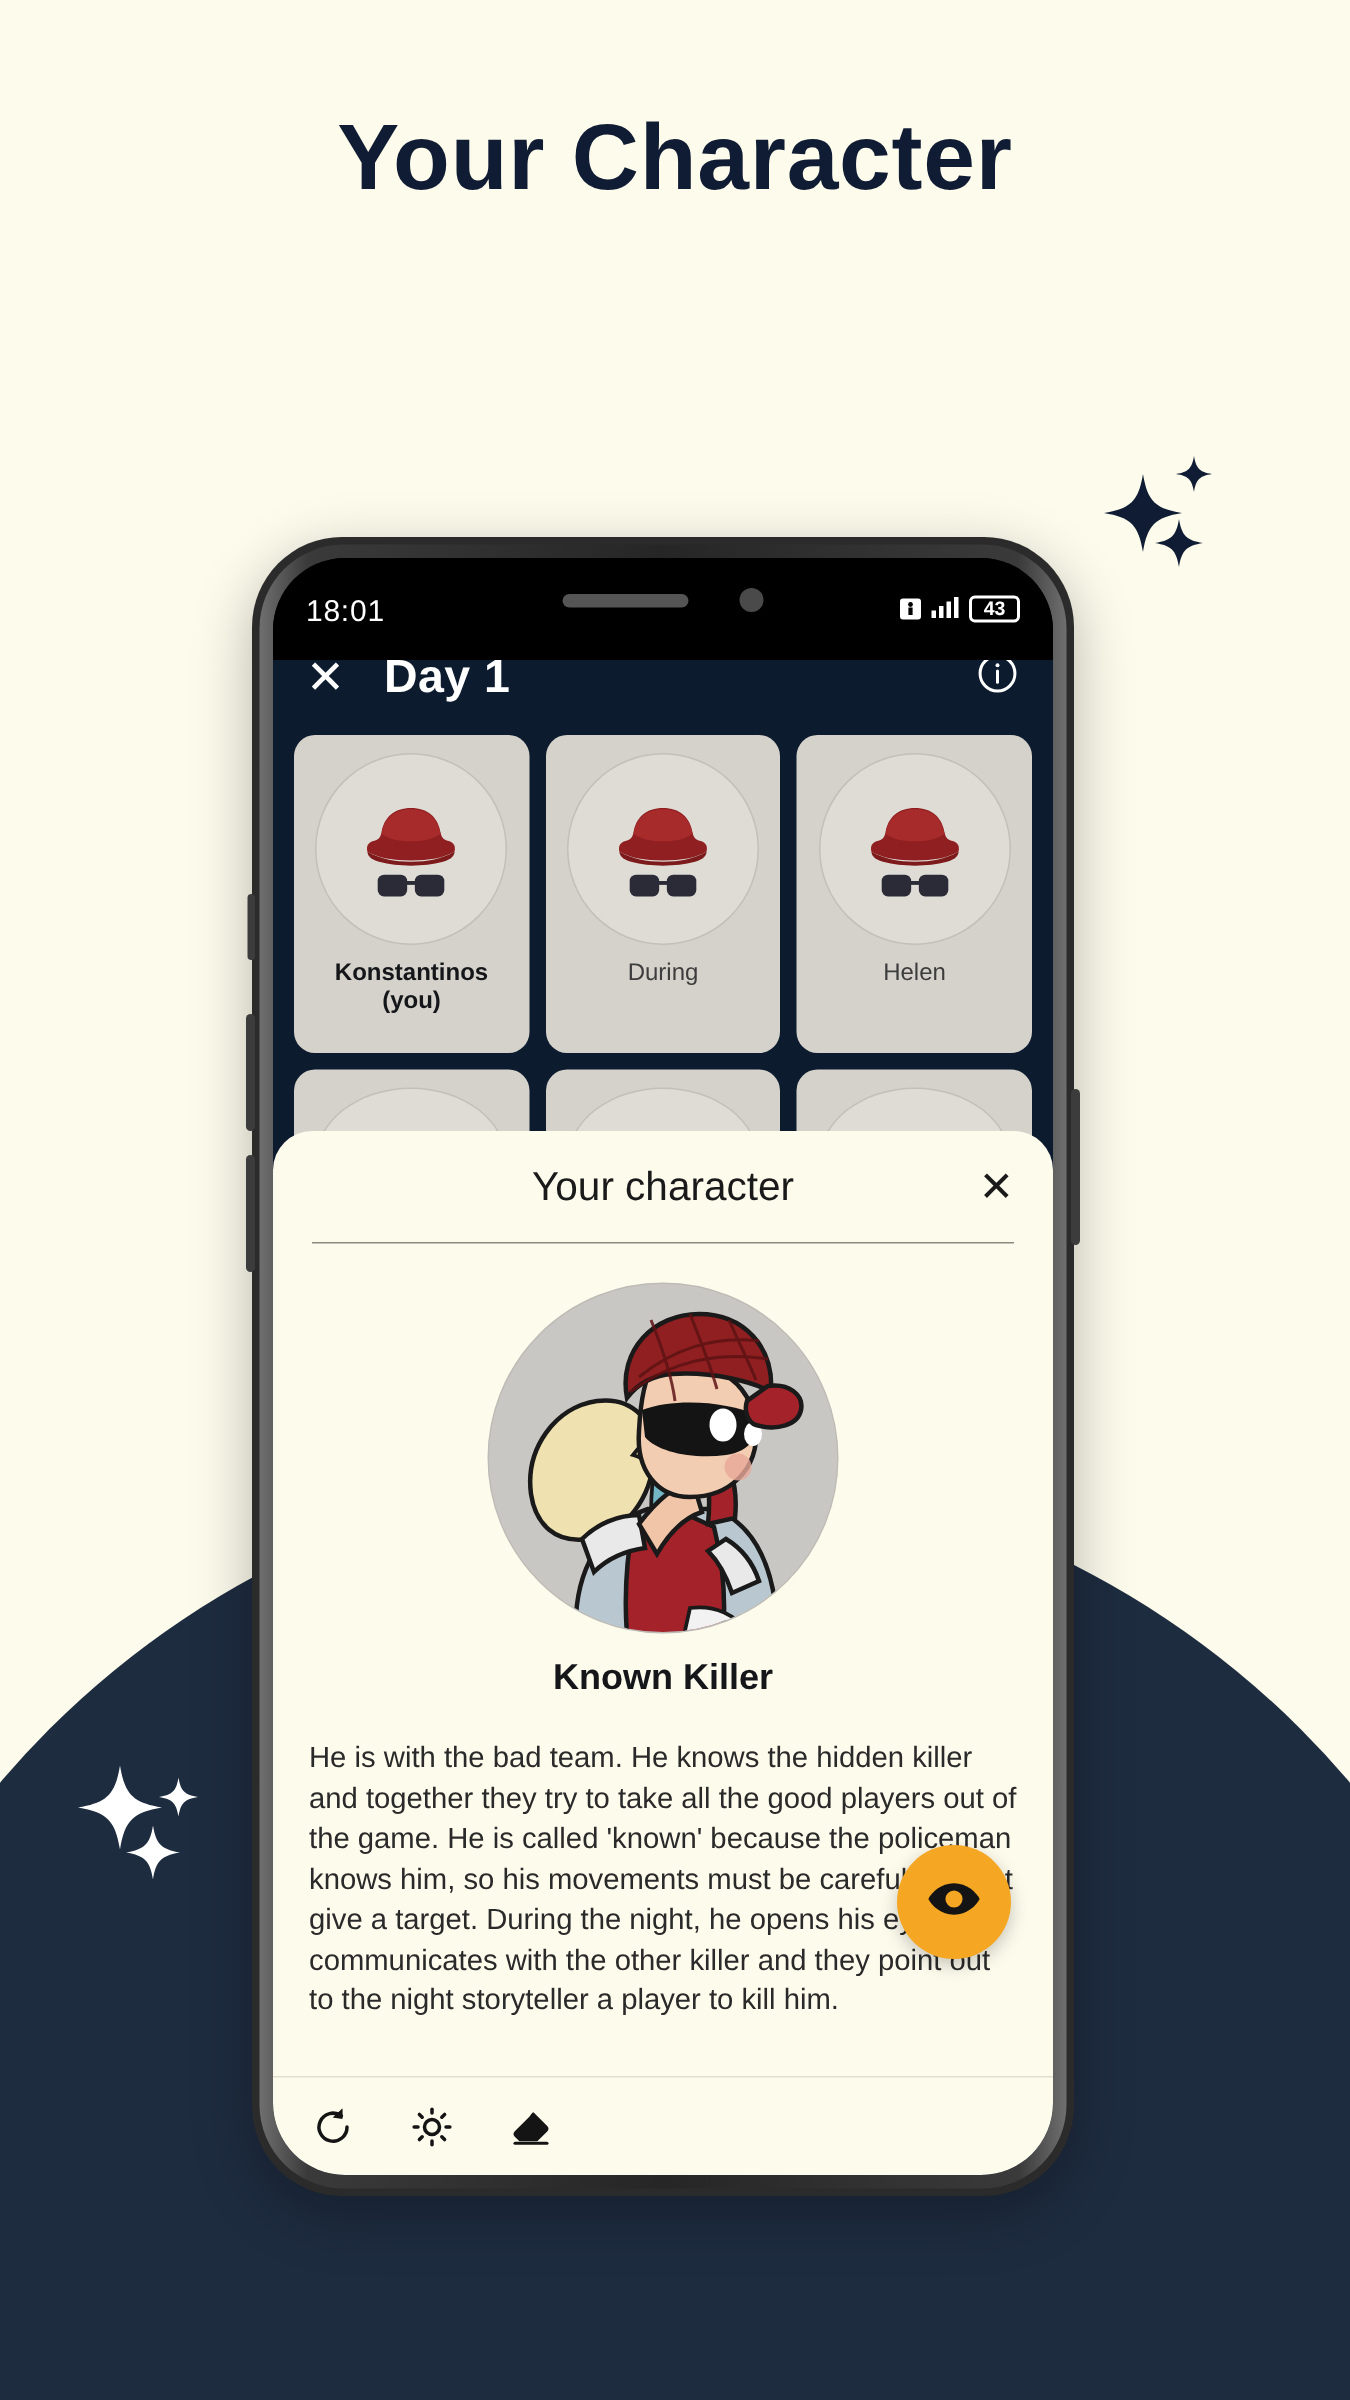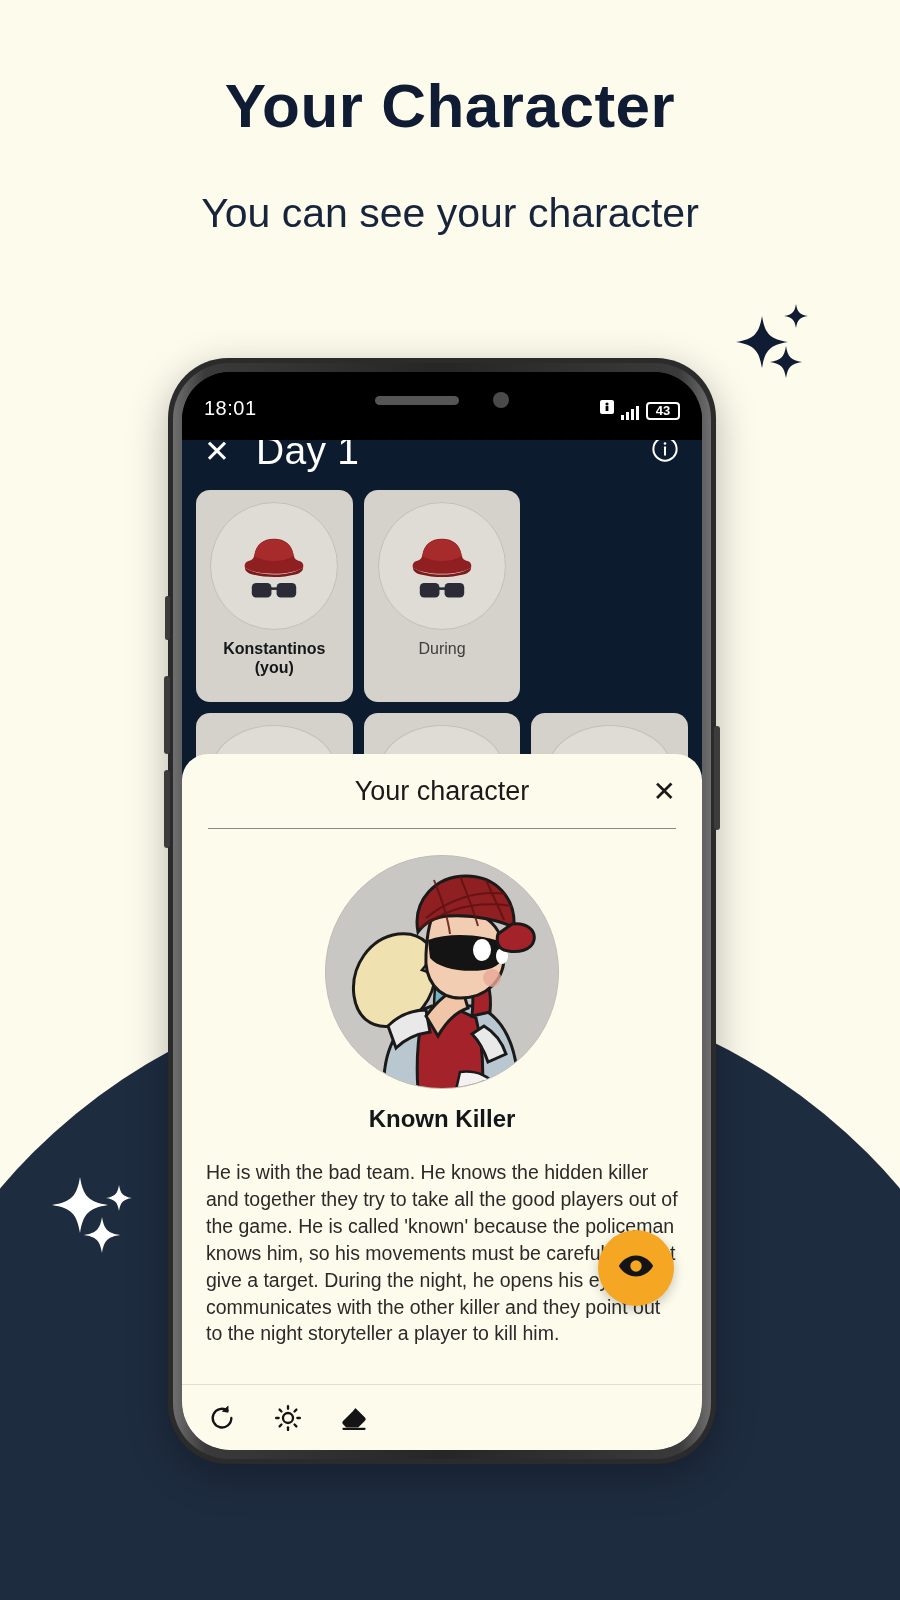--- a/index.html
+++ b/index.html
@@ -66,21 +66,21 @@
   #btn-power { right: -4px; top: 368px; width: 6px; height: 104px; }
 
   
   #status-bar {
     position: absolute; top: 0; left: 0; width: 520px; height: 68px;
     background: #000; color: #fff;
     display: flex; align-items: center; justify-content: space-between;
     padding: 0 22px; font-size: 20px; z-index: 3;
   }
   #status-time { font-weight: 500; letter-spacing: 0.5px; padding-top: 4px; }
-  #status-right { display: flex; align-items: flex-end; gap: 7px; padding-top: 4px; }
+  #status-right { display: flex; align-items: flex-start; gap: 7px; padding-top: 4px; }
   .sig-bars { display: flex; align-items: flex-end; gap: 2px; height: 15px; }
   .sig-bars i { width: 3px; background: #fff; display: block; }
   .sig-bars i:nth-child(1){ height: 5px; }
   .sig-bars i:nth-child(2){ height: 8px; }
   .sig-bars i:nth-child(3){ height: 11px; }
   .sig-bars i:nth-child(4){ height: 14px; }
   #battery {
     border: 2px solid #fff; border-radius: 4px; padding: 0 4px;
     font-size: 13px; line-height: 15px; height: 18px; min-width: 34px;
     display: flex; align-items: center; justify-content: center; font-weight: 700;
@@ -97,21 +97,21 @@
   
   #app {
     position: absolute; top: 48px; left: 0; width: 520px; height: 1030px;
     background: #0d1b2e;
   }
   #app-bar {
     height: 62px; display: flex; align-items: center;
     padding: 0 22px; color: #fff; gap: 26px;
   }
   #close-day-btn { font-size: 31px; line-height: 1; cursor: pointer; font-weight: 300; }
-  #day-title { font-size: 39px; font-weight: 400; letter-spacing: 0.3px; }
+  #day-title { font-size: 31px; font-weight: 700; letter-spacing: 0.3px; }
   #info-btn { margin-left: auto; }
 
   
   #player-grid {
     display: grid; grid-template-columns: repeat(3, 1fr);
     gap: 11px; padding: 8px 14px 0 14px;
   }
   .player-card {
     background: #d4d2cb; border-radius: 14px;
     padding: 12px 6px 10px 6px;
@@ -182,21 +182,20 @@
 </style>
 </head>
 <body>
 
 <div id="bg-cream"></div>
 <div id="bg-arc"></div>
 
 <div id="headings">
   <div id="page-title">Your Character</div>
   <div id="page-subtitle">
-    <div>You can see your character</div>
   </div>
 </div>
 
 <div id="sparkles-top" class="sparkle-group">
   <div class="spk" style="left:18px; top:16px;">
     <svg width="52" height="52" viewBox="0 0 52 52">
         <path d="M26 0 C29 18 34 23 52 26 C34 29 29 34 26 52 C23 34 18 29 0 26 C18 23 23 18 26 0 Z" fill="#101c33"></path>
       </svg>
   </div>
   <div class="spk" style="left:66px; top:4px;">
@@ -276,20 +275,33 @@
               <path d="M37 36 C39 24 47 17 60 17 C73 17 81 24 83 36 C78 40 70 42 60 42 C50 42 42 40 37 36 Z" fill="#a82b2c"></path>
               <path d="M26 50 C36 56 47 58 60 58 C73 58 84 56 94 50 C94 53 92 56 85 58 C77 60 69 61 60 61 C51 61 43 60 35 58 C28 56 26 53 26 50 Z" fill="#7d1b1c"></path>
               <rect x="34" y="68" width="23" height="17" rx="5" fill="#2b2b38"></rect>
               <rect x="63" y="68" width="23" height="17" rx="5" fill="#2b2b38"></rect>
               <rect x="56" y="73" width="8" height="3" fill="#2b2b38"></rect>
             </svg>
           </div>
           <div class="player-name" style="white-space:pre-line;">During</div>
         </div>
 
+        <div class="player-card">
+          <div class="player-avatar">
+            <svg width="104" height="82" viewBox="0 0 120 96">
+              <path d="M26 50 C26 50 24 44 30 42 C34 41 36 40 37 35 C39 23 47 16 60 16 C73 16 81 23 83 35 C84 40 86 41 90 42 C96 44 94 50 94 50 C86 55 74 57 60 57 C46 57 34 55 26 50 Z" fill="#8f1f20"></path>
+              <path d="M37 36 C39 24 47 17 60 17 C73 17 81 24 83 36 C78 40 70 42 60 42 C50 42 42 40 37 36 Z" fill="#a82b2c"></path>
+              <path d="M26 50 C36 56 47 58 60 58 C73 58 84 56 94 50 C94 53 92 56 85 58 C77 60 69 61 60 61 C51 61 43 60 35 58 C28 56 26 53 26 50 Z" fill="#7d1b1c"></path>
+              <rect x="34" y="68" width="23" height="17" rx="5" fill="#2b2b38"></rect>
+              <rect x="63" y="68" width="23" height="17" rx="5" fill="#2b2b38"></rect>
+              <rect x="56" y="73" width="8" height="3" fill="#2b2b38"></rect>
+            </svg>
+          </div>
+          <div class="player-name" style="white-space:pre-line;">Helen</div>
+        </div>
 
       </div>
 
       <div id="player-grid-row2" style="display:grid;grid-template-columns:repeat(3,1fr);gap:11px;padding:11px 14px 0 14px;">
         <div class="player-card" style="height:120px">
           <div class="player-avatar"></div>
         </div>
         <div class="player-card" style="height:120px">
           <div class="player-avatar"></div>
         </div>

